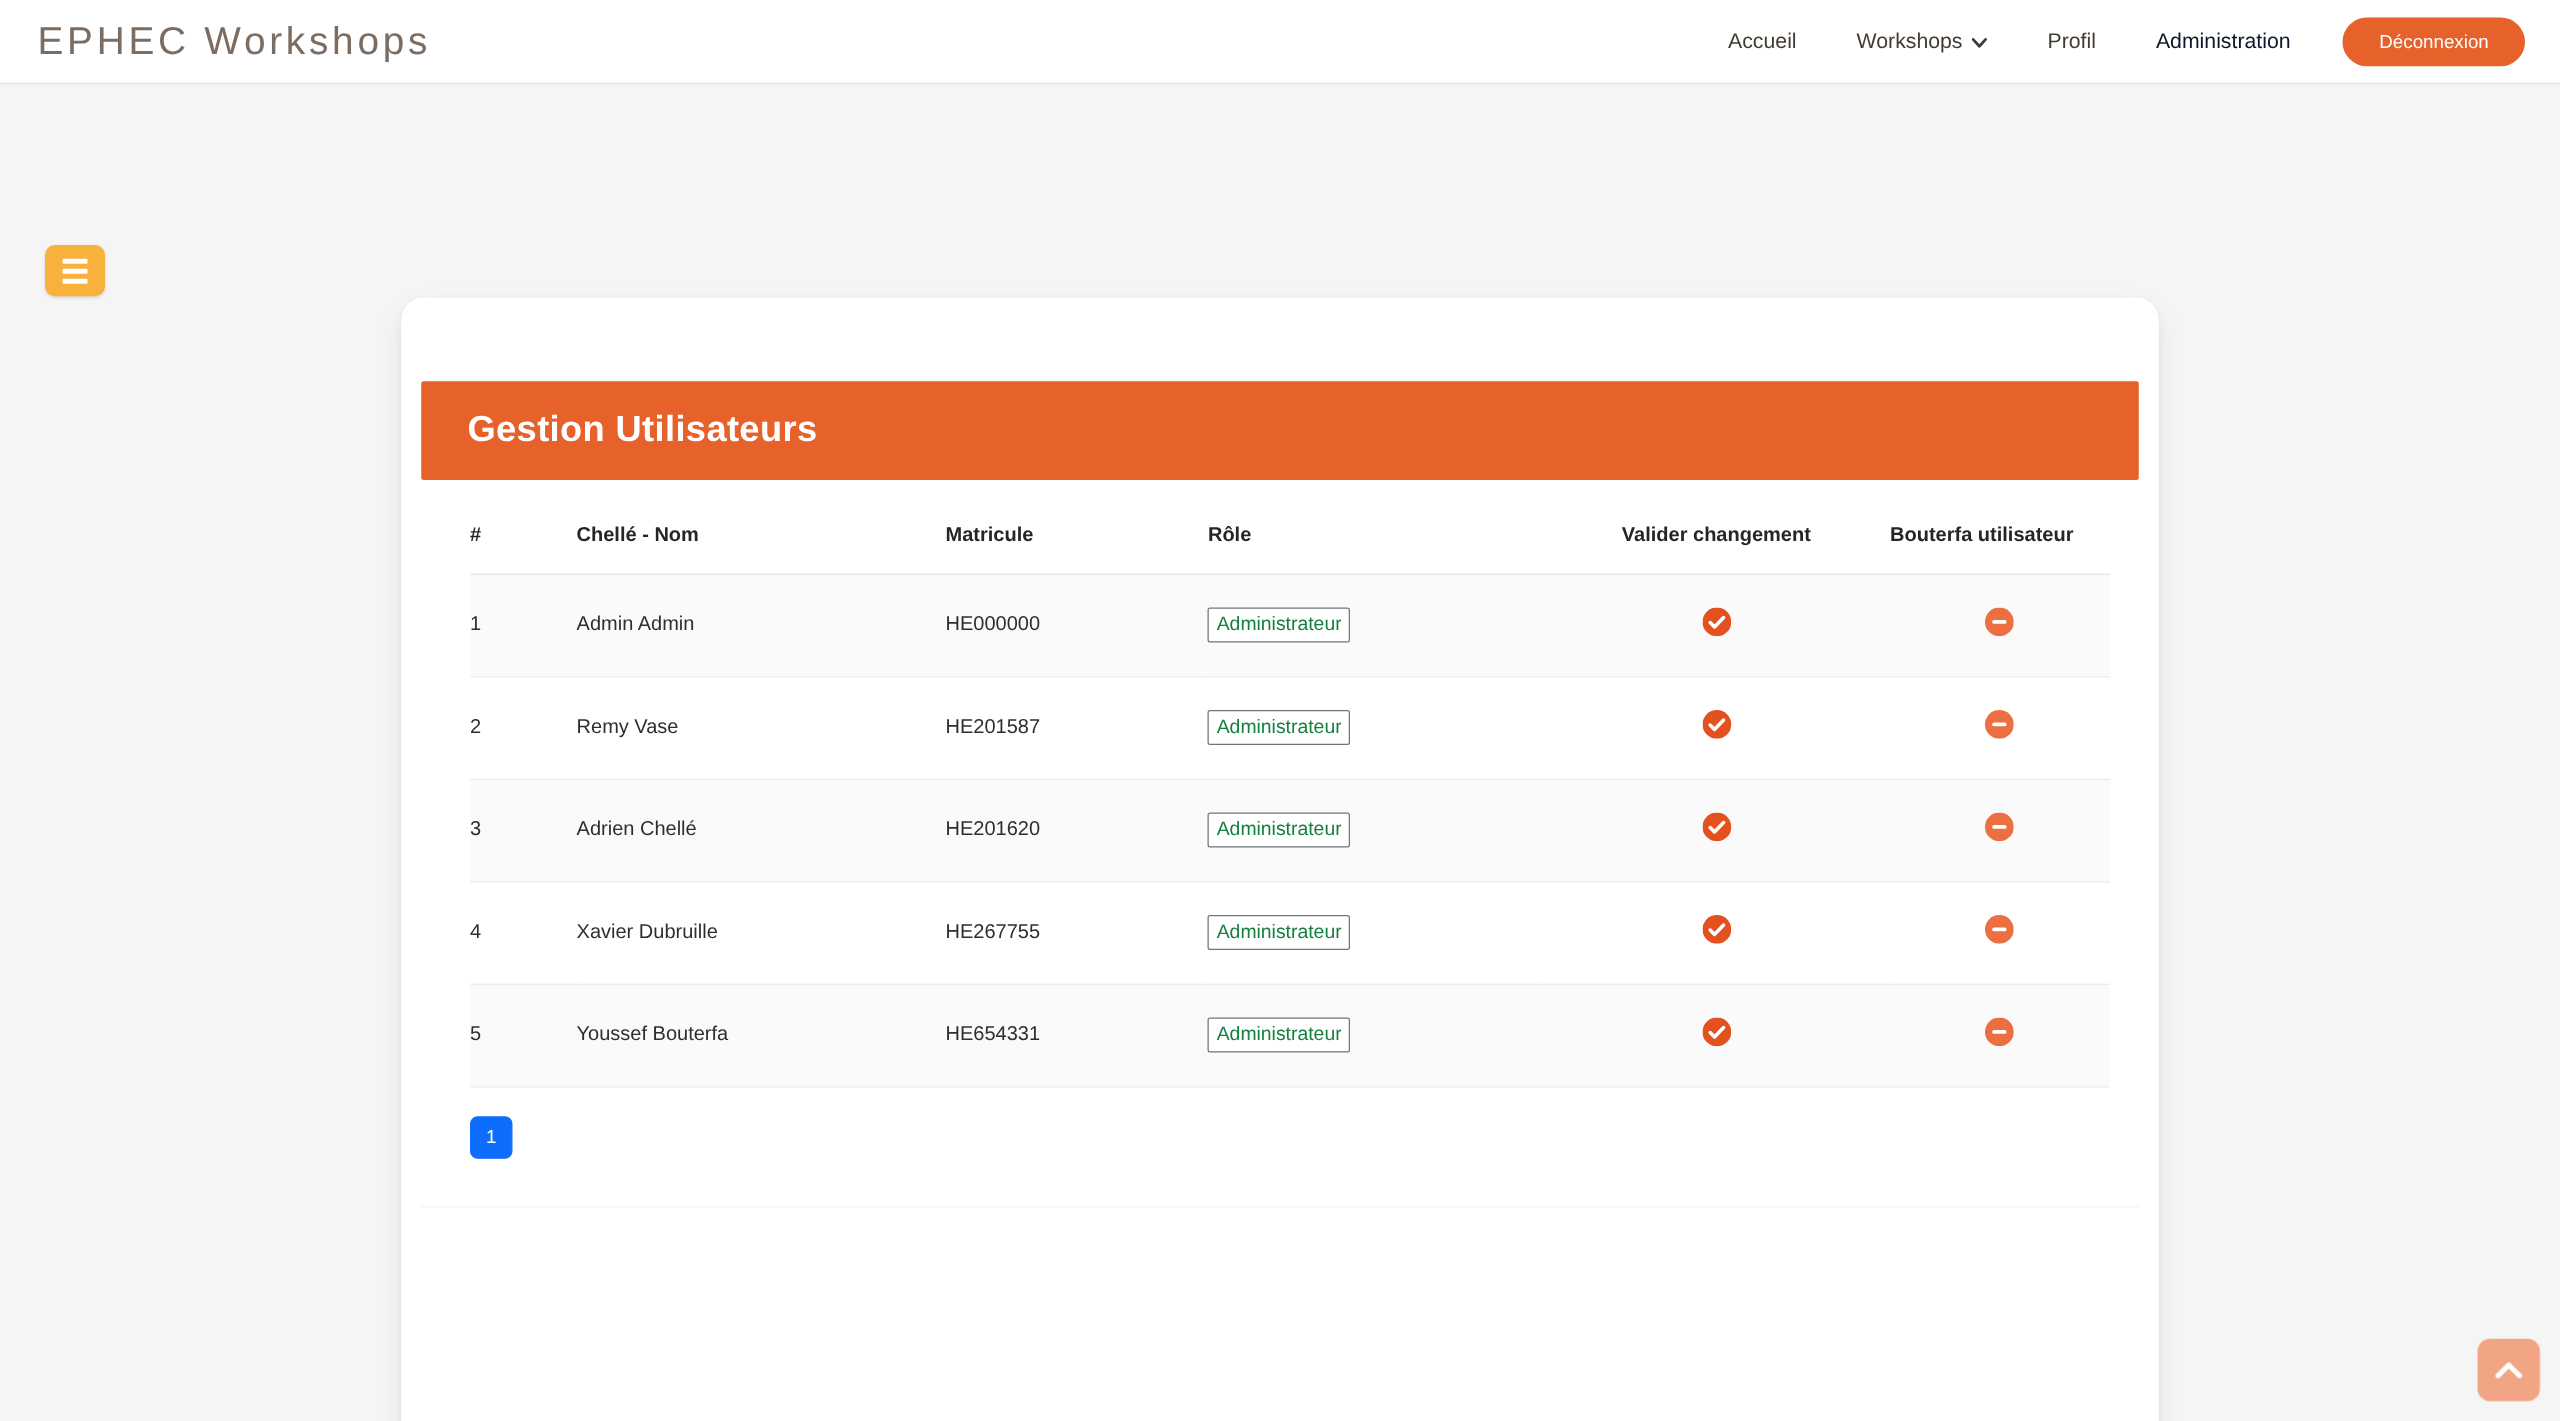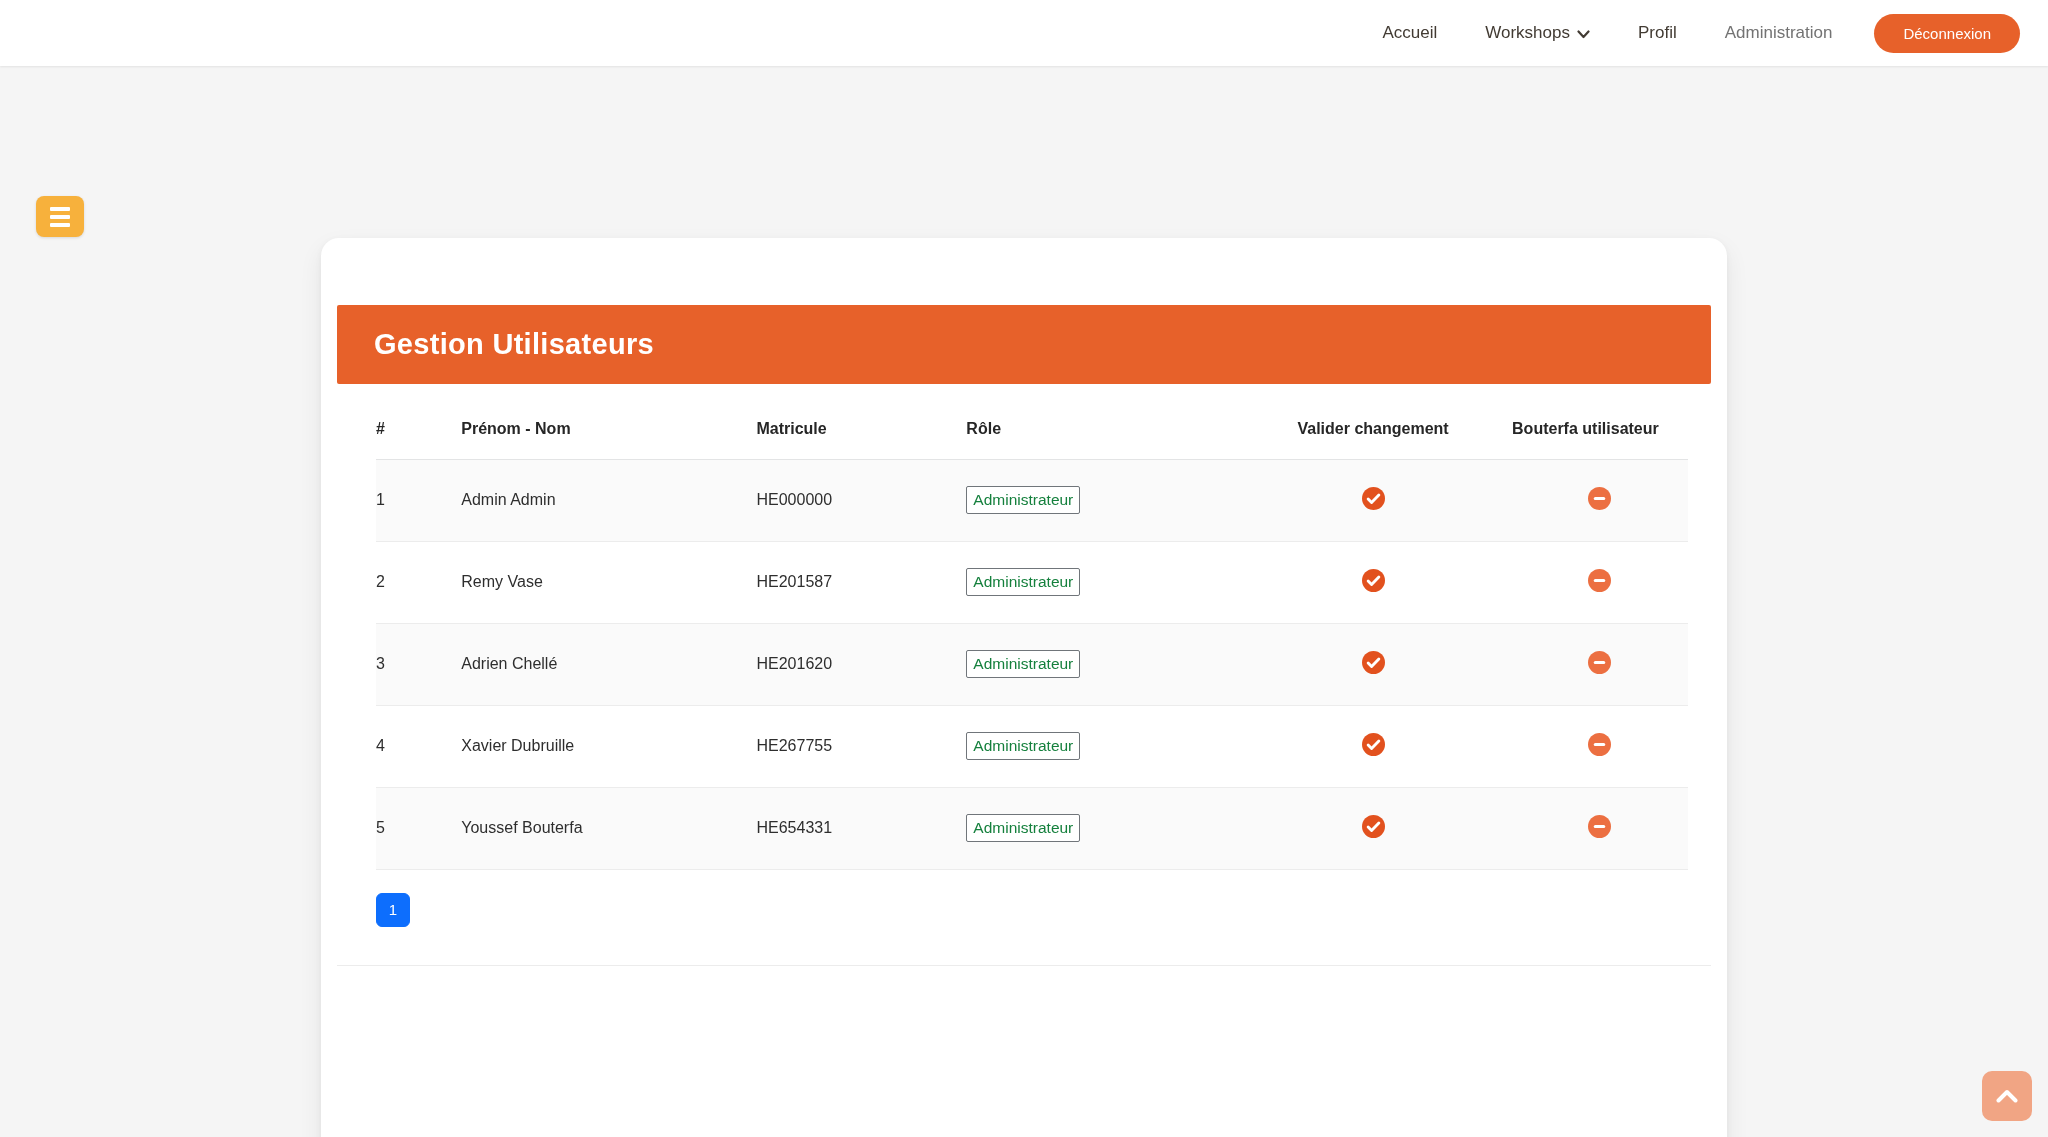--- a/index.html
+++ b/index.html
@@ -36,21 +36,21 @@
     list-style: none;
   }
   .nav-link {
     font-size: 17px;
     color: #423b33;
     cursor: pointer;
     display: flex;
     align-items: center;
     gap: 7px;
   }
-  .nav-link.active { color: #737373; }
+  .nav-link.active { color: #0f172a; }
   .chev-down svg { display: block; margin-top: 2px; }
   .logout-btn {
     margin-left: 42px;
     background: #e7612a;
     color: #ffffff;
     border: none;
     font-size: 15px;
     font-family: "Liberation Sans", sans-serif;
     padding: 11px 29px;
     border-radius: 22px;
@@ -193,20 +193,21 @@
     cursor: pointer;
     display: flex;
     align-items: center;
     justify-content: center;
   }
 </style>
 </head>
 <body>
 
 <header class="navbar">
+  <div class="brand">EPHEC Workshops</div>
   <ul class="nav-items">
     <li class="nav-link">
       <span>Accueil</span>
     </li>
     <li class="nav-link">
       <span>Workshops</span>
       <span class="chev-down">
         <svg width="13" height="9" viewBox="0 0 13 9">
             <path d="M1.5 1.5 L6.5 7 L11.5 1.5" fill="none" stroke="#423b33" stroke-width="2.2" stroke-linecap="round" stroke-linejoin="round"></path>
           </svg>
@@ -241,21 +242,21 @@
           <col class="c-num">
             <col class="c-name">
             <col class="c-matricule">
           <col class="c-role">
             <col class="c-validate">
             <col class="c-delete">
         </colgroup>
         <thead>
           <tr>
             <th>#</th>
-            <th>Prénom - Nom</th>
+            <th>Chellé - Nom</th>
             <th>Matricule</th>
             <th>Rôle</th>
             <th class="center">Valider changement</th>
             <th class="center wrapped">Bouterfa utilisateur</th>
           </tr>
         </thead>
         <tbody>
   <tr>
     <td>1</td>
     <td>Admin Admin</td>

